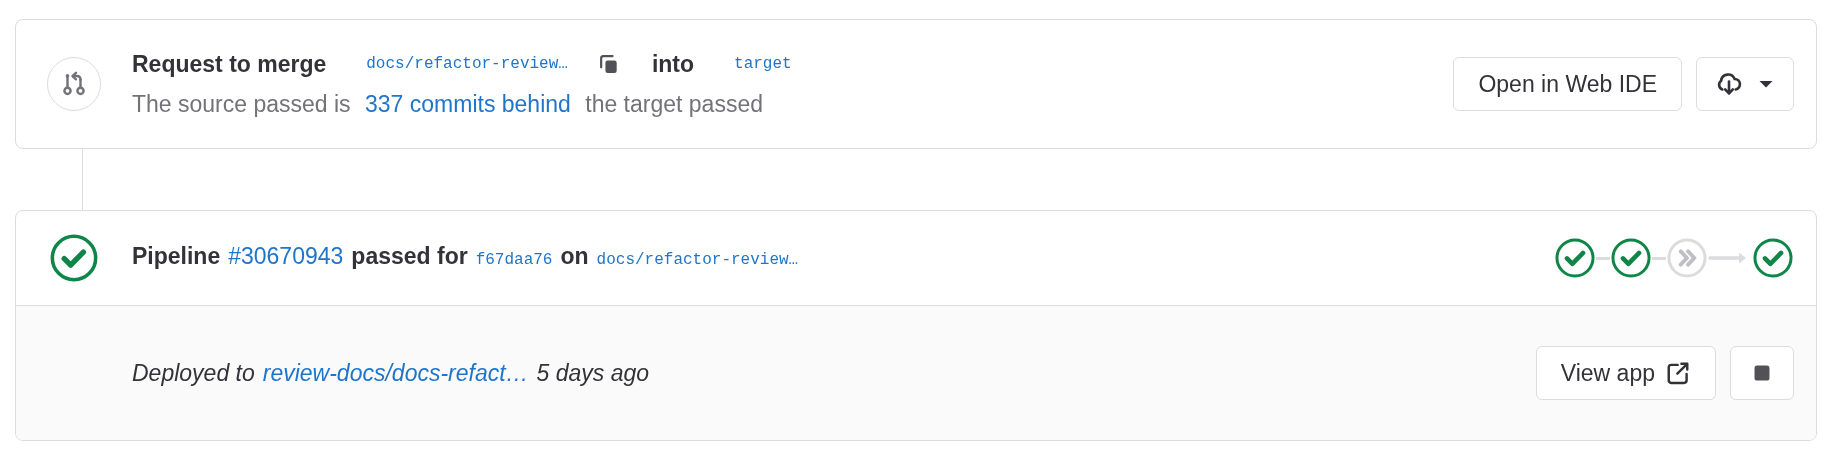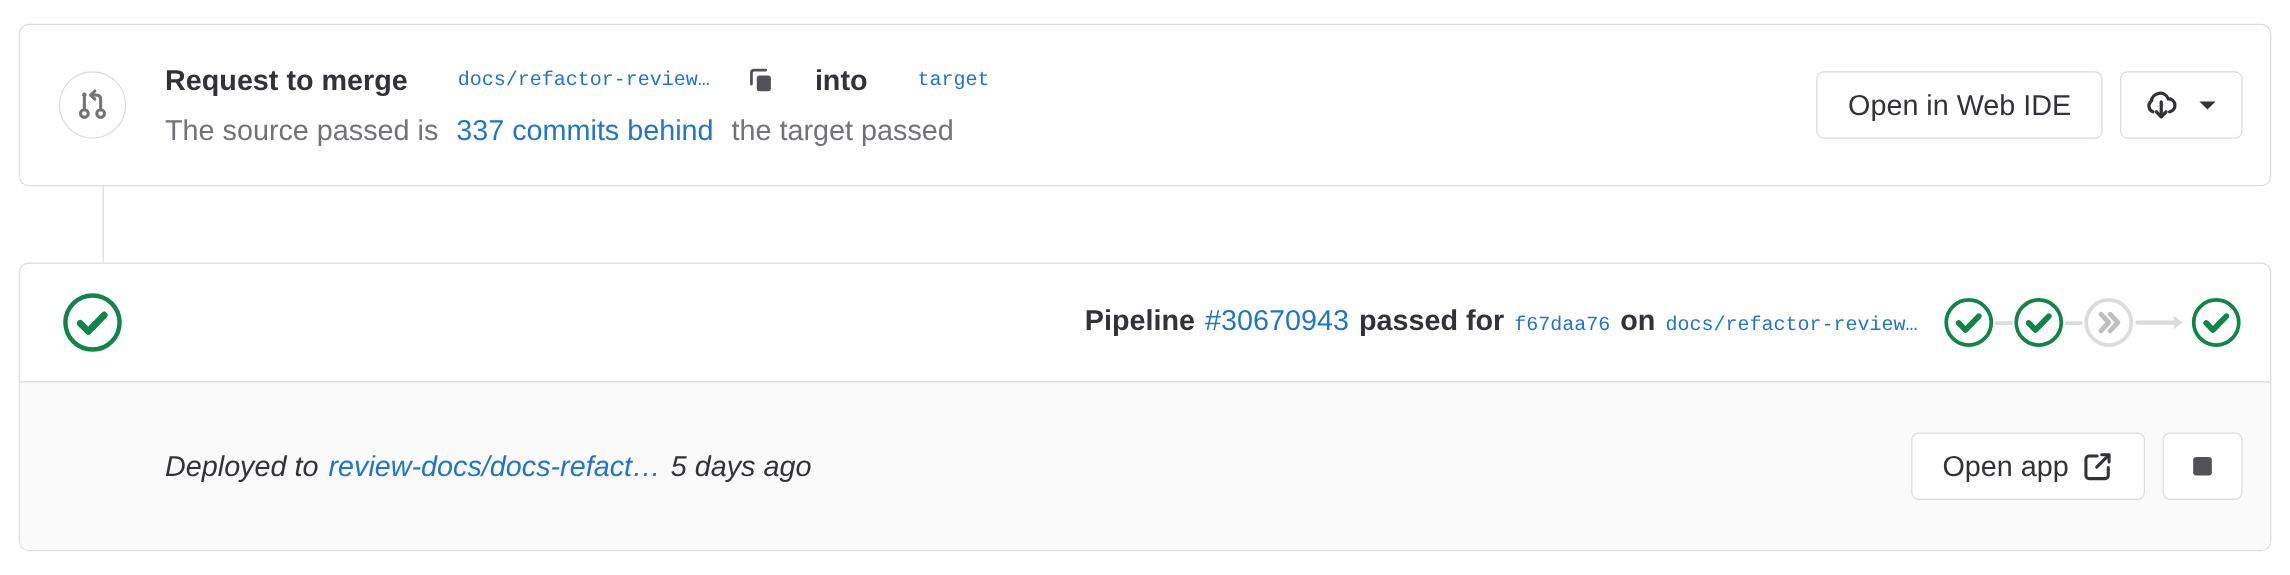--- a/index.html
+++ b/index.html
@@ -139,21 +139,20 @@
     overflow: hidden;
     display: flex;
     flex-direction: column;
   }
   .pipeline-main {
     flex: 0 0 auto;
     height: 94px;
     display: flex;
     align-items: center;
     padding: 0 22px 0 0;
-    text-align: right;
   }
   .pipeline-icon-wrap {
     width: 116px;
     flex: 0 0 116px;
     display: flex;
     align-items: center;
     justify-content: center;
   }
   .pipeline-text {
     flex: 1 1 auto;
@@ -333,21 +332,21 @@
         </a>
       </div>
     </div>
 
     <div class="pipeline-footer">
       <div class="deploy-text">
         <span>Deployed to</span><span class="sp"></span><a class="plain-link" href="#">review-docs/docs-refact…</a><span class="sp"></span><span>5 days ago</span>
       </div>
       <div class="deploy-actions">
         <button class="btn">
-          <span>Open app</span>
+          <span>View app</span>
           <svg width="26" height="26" viewBox="0 0 16 16" fill="none">
             <path d="M13.3 8.6v3.9c0 .9-.7 1.6-1.6 1.6H3.9c-.9 0-1.6-.7-1.6-1.6V4.6c0-.9.7-1.6 1.6-1.6h3.9" stroke="#333238" stroke-width="1.5" stroke-linecap="round" fill="none"></path>
             <path d="M10.1 2.3h3.6v3.6" stroke="#333238" stroke-width="1.5" stroke-linecap="round" stroke-linejoin="round" fill="none"></path>
             <path d="M13.5 2.5L7.6 8.4" stroke="#333238" stroke-width="1.5" stroke-linecap="round"></path>
           </svg>
         </button>
         <button class="btn btn-icon-only">
           <svg width="26" height="26" viewBox="0 0 16 16">
             <rect x="3.4" y="3.4" width="9.2" height="9.2" rx="1.6" fill="#535158"></rect>
           </svg>

